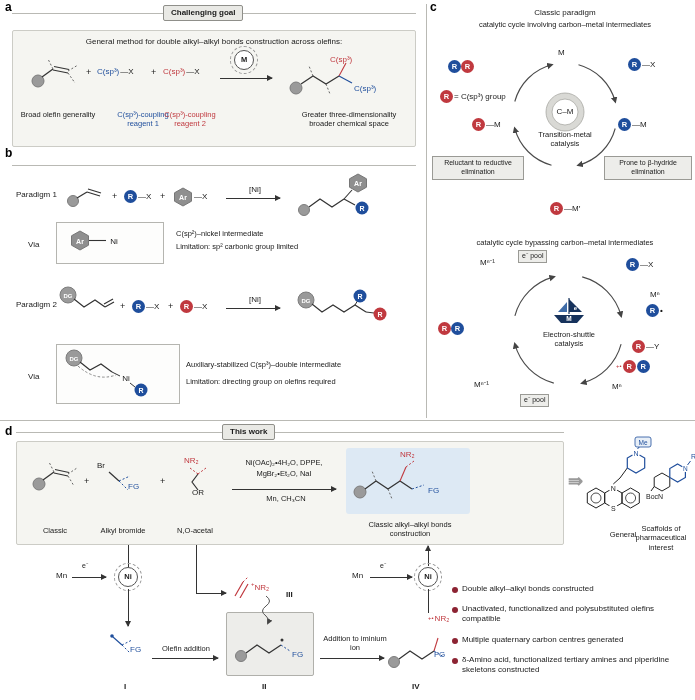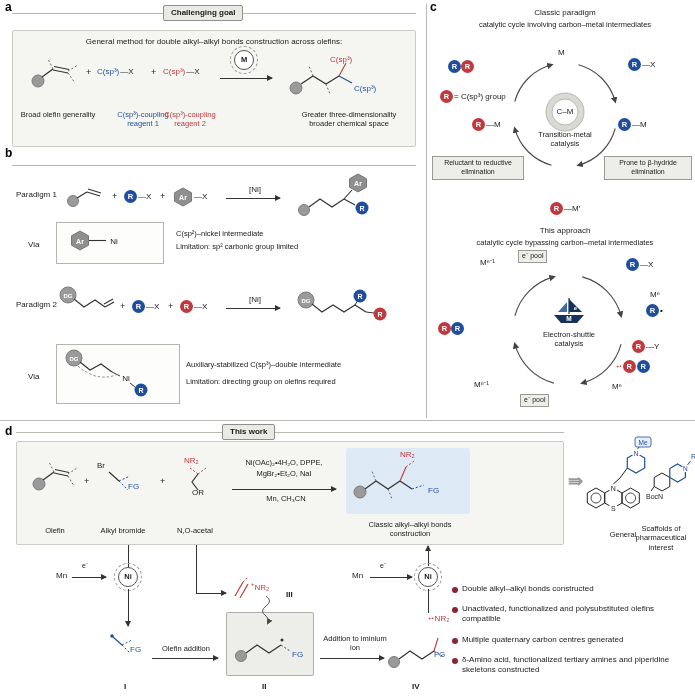--- a/index.html
+++ b/index.html
@@ -246,21 +246,20 @@
         <span>R</span>
       </span>
     </div>
 <div class="row" style="left:440px;top:90px">
       <span class="iball redb">
         <span>R</span>
       </span>
       <span class="fs8">= C(sp³) group</span>
     </div>
 
-<div class="abs ctr fs8" style="left:460px;top:226px;width:210px">This approach</div>
 <div class="abs ctr nw" style="left:442px;top:238px;width:246px">catalytic cycle bypassing carbon–metal intermediates</div>
 <svg class="asvg" style="left:468px;top:254px" width="200" height="152">
   <path d="M114.2,22.9 A55,55 0 0 1 153.1,61.8" stroke="#4a4a4a" stroke-width="1.1" fill="none" marker-end="url(#ah)"></path>
   <path d="M153.1,90.2 A55,55 0 0 1 114.2,129.1" stroke="#4a4a4a" stroke-width="1.1" fill="none" marker-end="url(#ah)"></path>
   <path d="M85.8,129.1 A55,55 0 0 1 46.9,90.2" stroke="#4a4a4a" stroke-width="1.1" fill="none" marker-end="url(#ah)"></path>
   <path d="M46.9,61.8 A55,55 0 0 1 85.8,22.9" stroke="#4a4a4a" stroke-width="1.1" fill="none" marker-end="url(#ah)"></path>
 </svg>
 <svg class="asvg" style="left:548px;top:296px" width="42" height="30">
   <path d="M21,2 L21,18" stroke="#16325c" stroke-width="1.2"></path>
   <path d="M21,3 L34,16 L21,16 Z" fill="#16325c"></path>
@@ -345,21 +344,21 @@
 <svg class="asvg" style="left:352px;top:452px" width="112" height="58">
   <circle cx="8" cy="40" r="6" fill="#9a9a9a" stroke="#7d7d7d"></circle>
   <path d="M13,37 L24,29 L36,37 L48,29 L60,37" stroke="#333" stroke-width="1.2" fill="none"></path>
   <path d="M48,29 L54,15" stroke="#c0393f" stroke-width="1.1" fill="none"></path>
   <path d="M54,15 L62,9" stroke="#c0393f" stroke-width="1" stroke-dasharray="2,2" fill="none"></path>
   <path d="M60,37 L72,33" stroke="#1f4e9c" stroke-width="1" stroke-dasharray="2,2" fill="none"></path>
   <path d="M24,29 L20,19 M36,37 L40,47" stroke="#666" stroke-width="1" stroke-dasharray="2,2" fill="none"></path>
 </svg>
 <div class="abs red fs8" style="left:400px;top:450px">NR₂</div>
 <div class="abs blue fs8" style="left:428px;top:486px">FG</div>
-<div class="abs ctr" style="left:28px;top:526px;width:54px">Olefin</div>
+<div class="abs ctr" style="left:28px;top:526px;width:54px">Classic</div>
 <div class="abs ctr" style="left:92px;top:526px;width:62px">Alkyl bromide</div>
 <div class="abs ctr" style="left:166px;top:526px;width:58px">N,O-acetal</div>
 <div class="abs ctr" style="left:352px;top:520px;width:116px">Classic alkyl–alkyl bonds construction</div>
 <div class="abs b" style="left:568px;top:470px;font-size:18px;color:#9a9a9a">⇛</div>
 
 <svg class="asvg" style="left:580px;top:436px" width="72" height="88">
   <polygon points="16,52 24.7,57 24.7,67 16,72 7.3,67 7.3,57" fill="none" stroke="#222" stroke-width="1"></polygon>
   <polygon points="33.3,52 42,57 42,67 33.3,72 24.7,67 24.7,57" fill="none" stroke="#222" stroke-width="1"></polygon>
   <polygon points="50.6,52 59.3,57 59.3,67 50.6,72 42,67 42,57" fill="none" stroke="#222" stroke-width="1"></polygon>
   <circle cx="16" cy="62" r="5" fill="none" stroke="#222" stroke-width="0.8"></circle>

